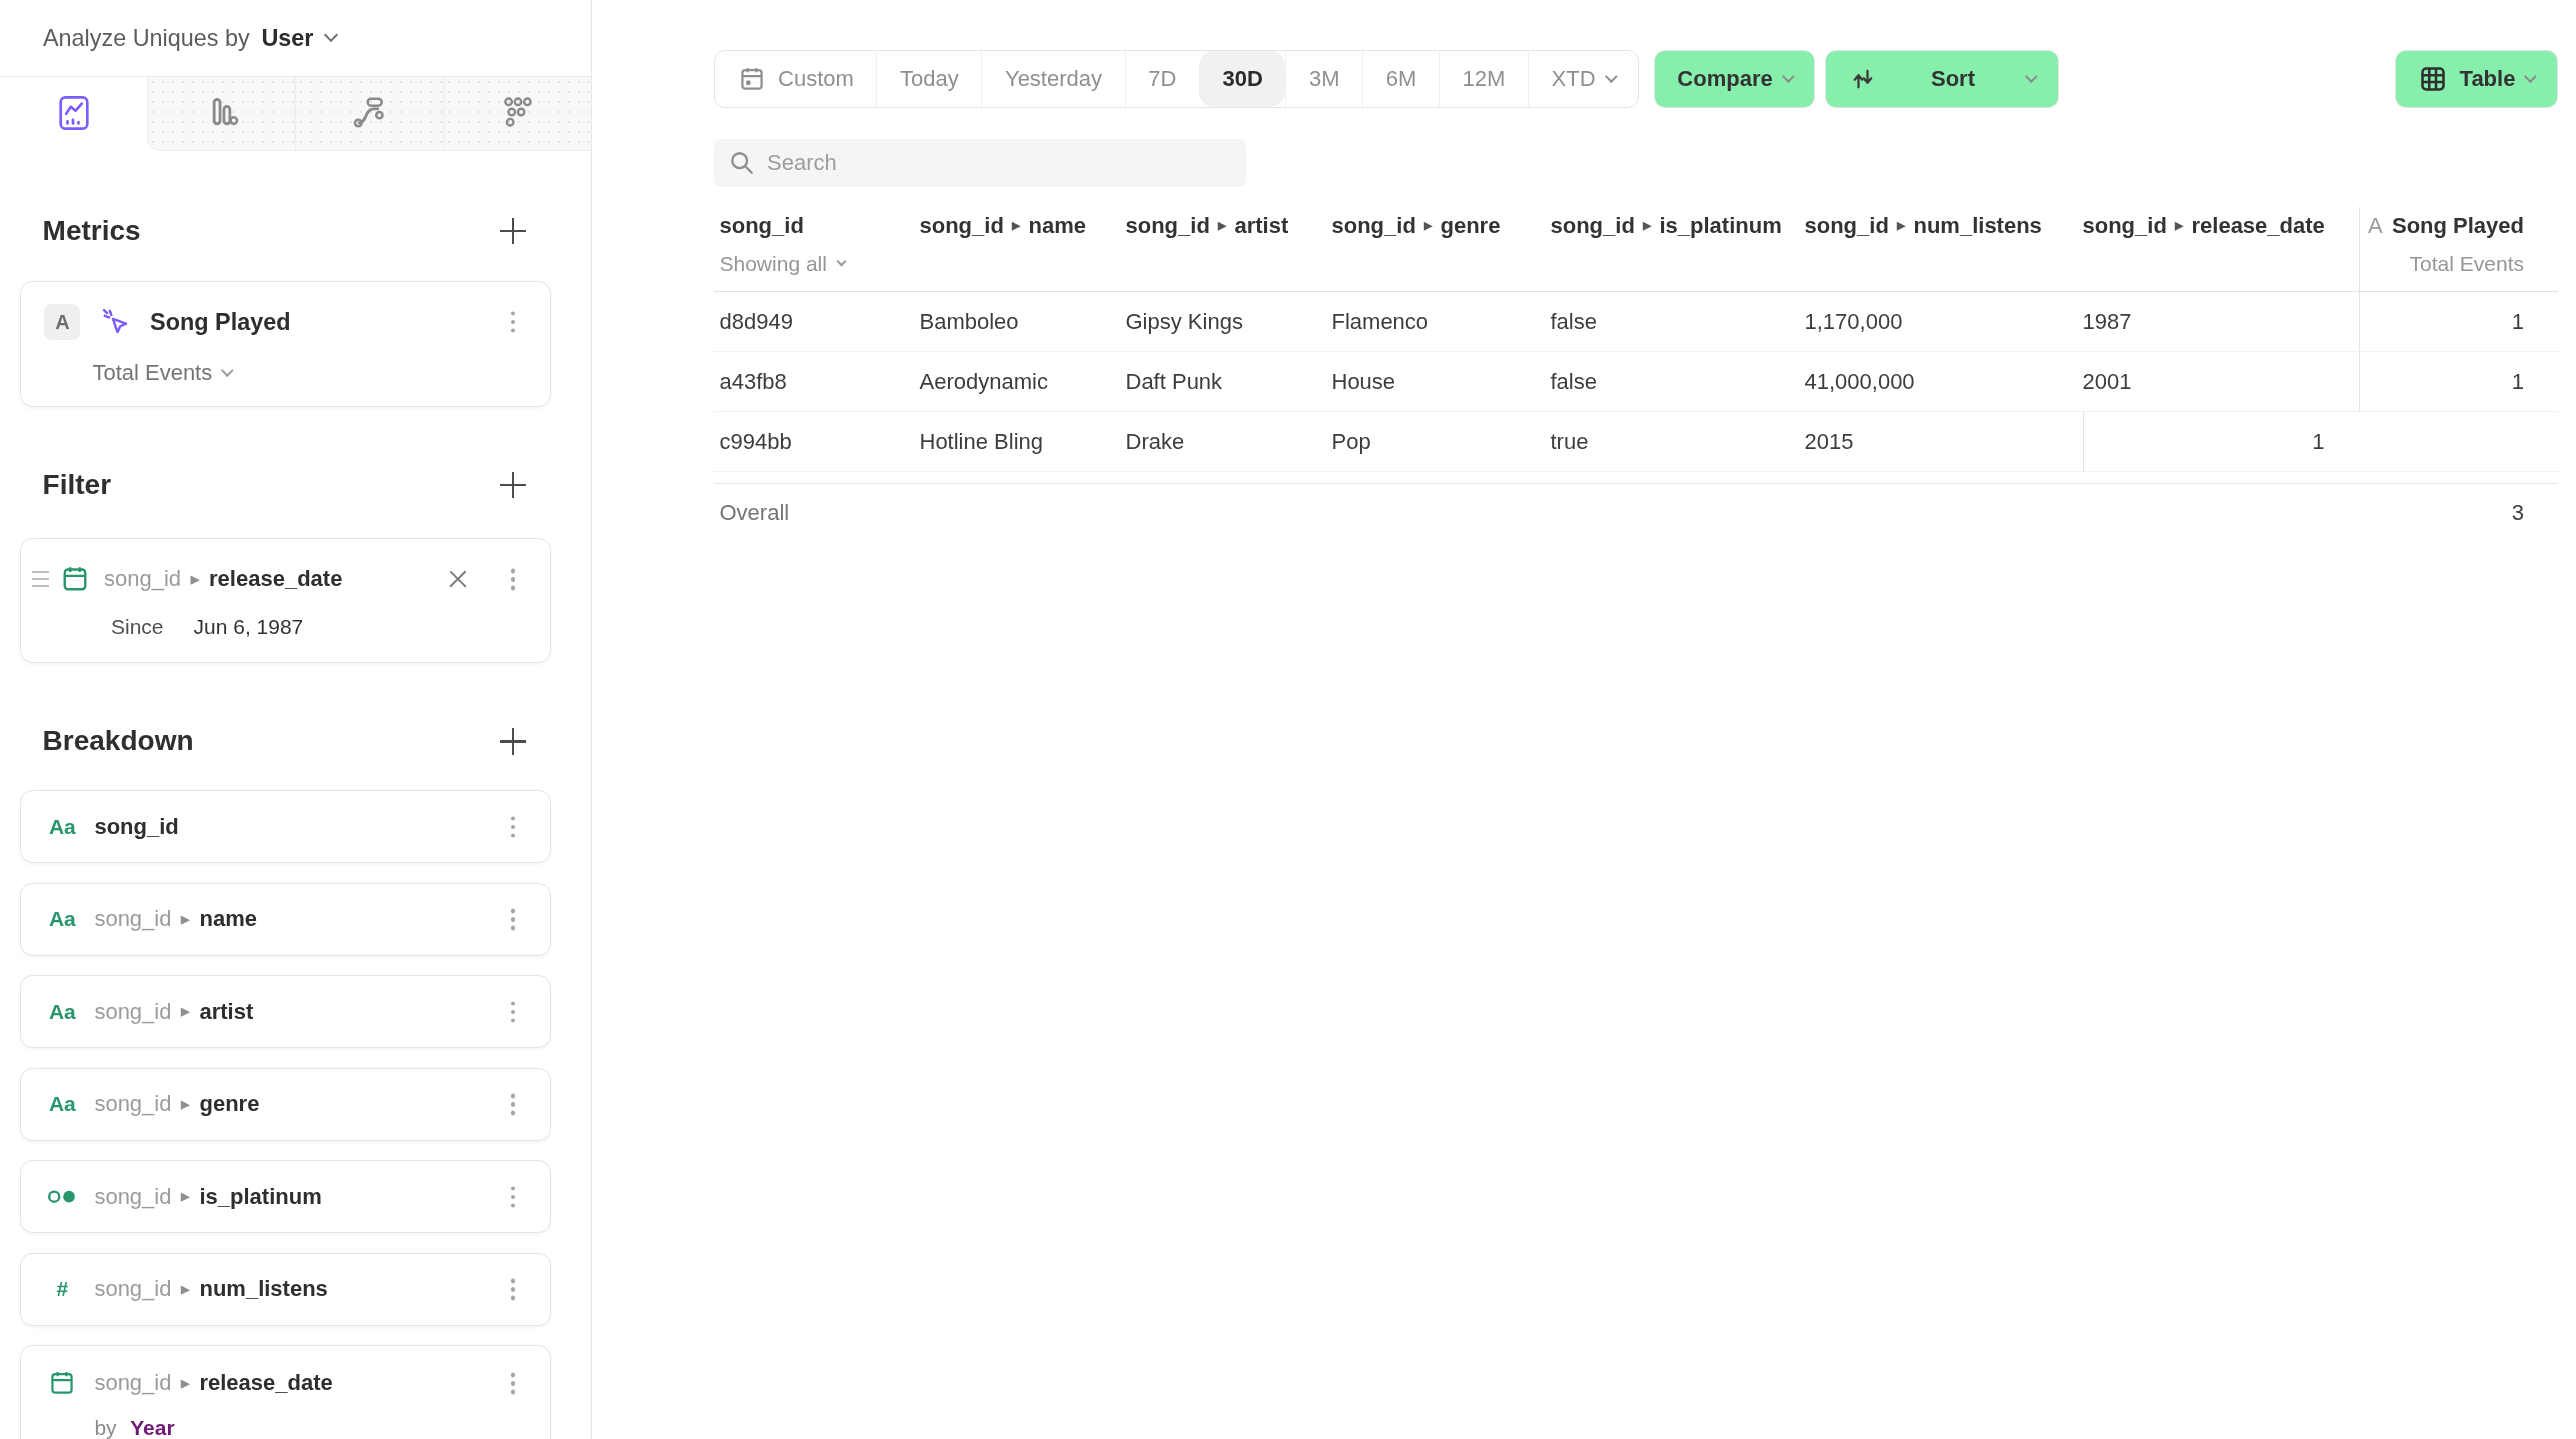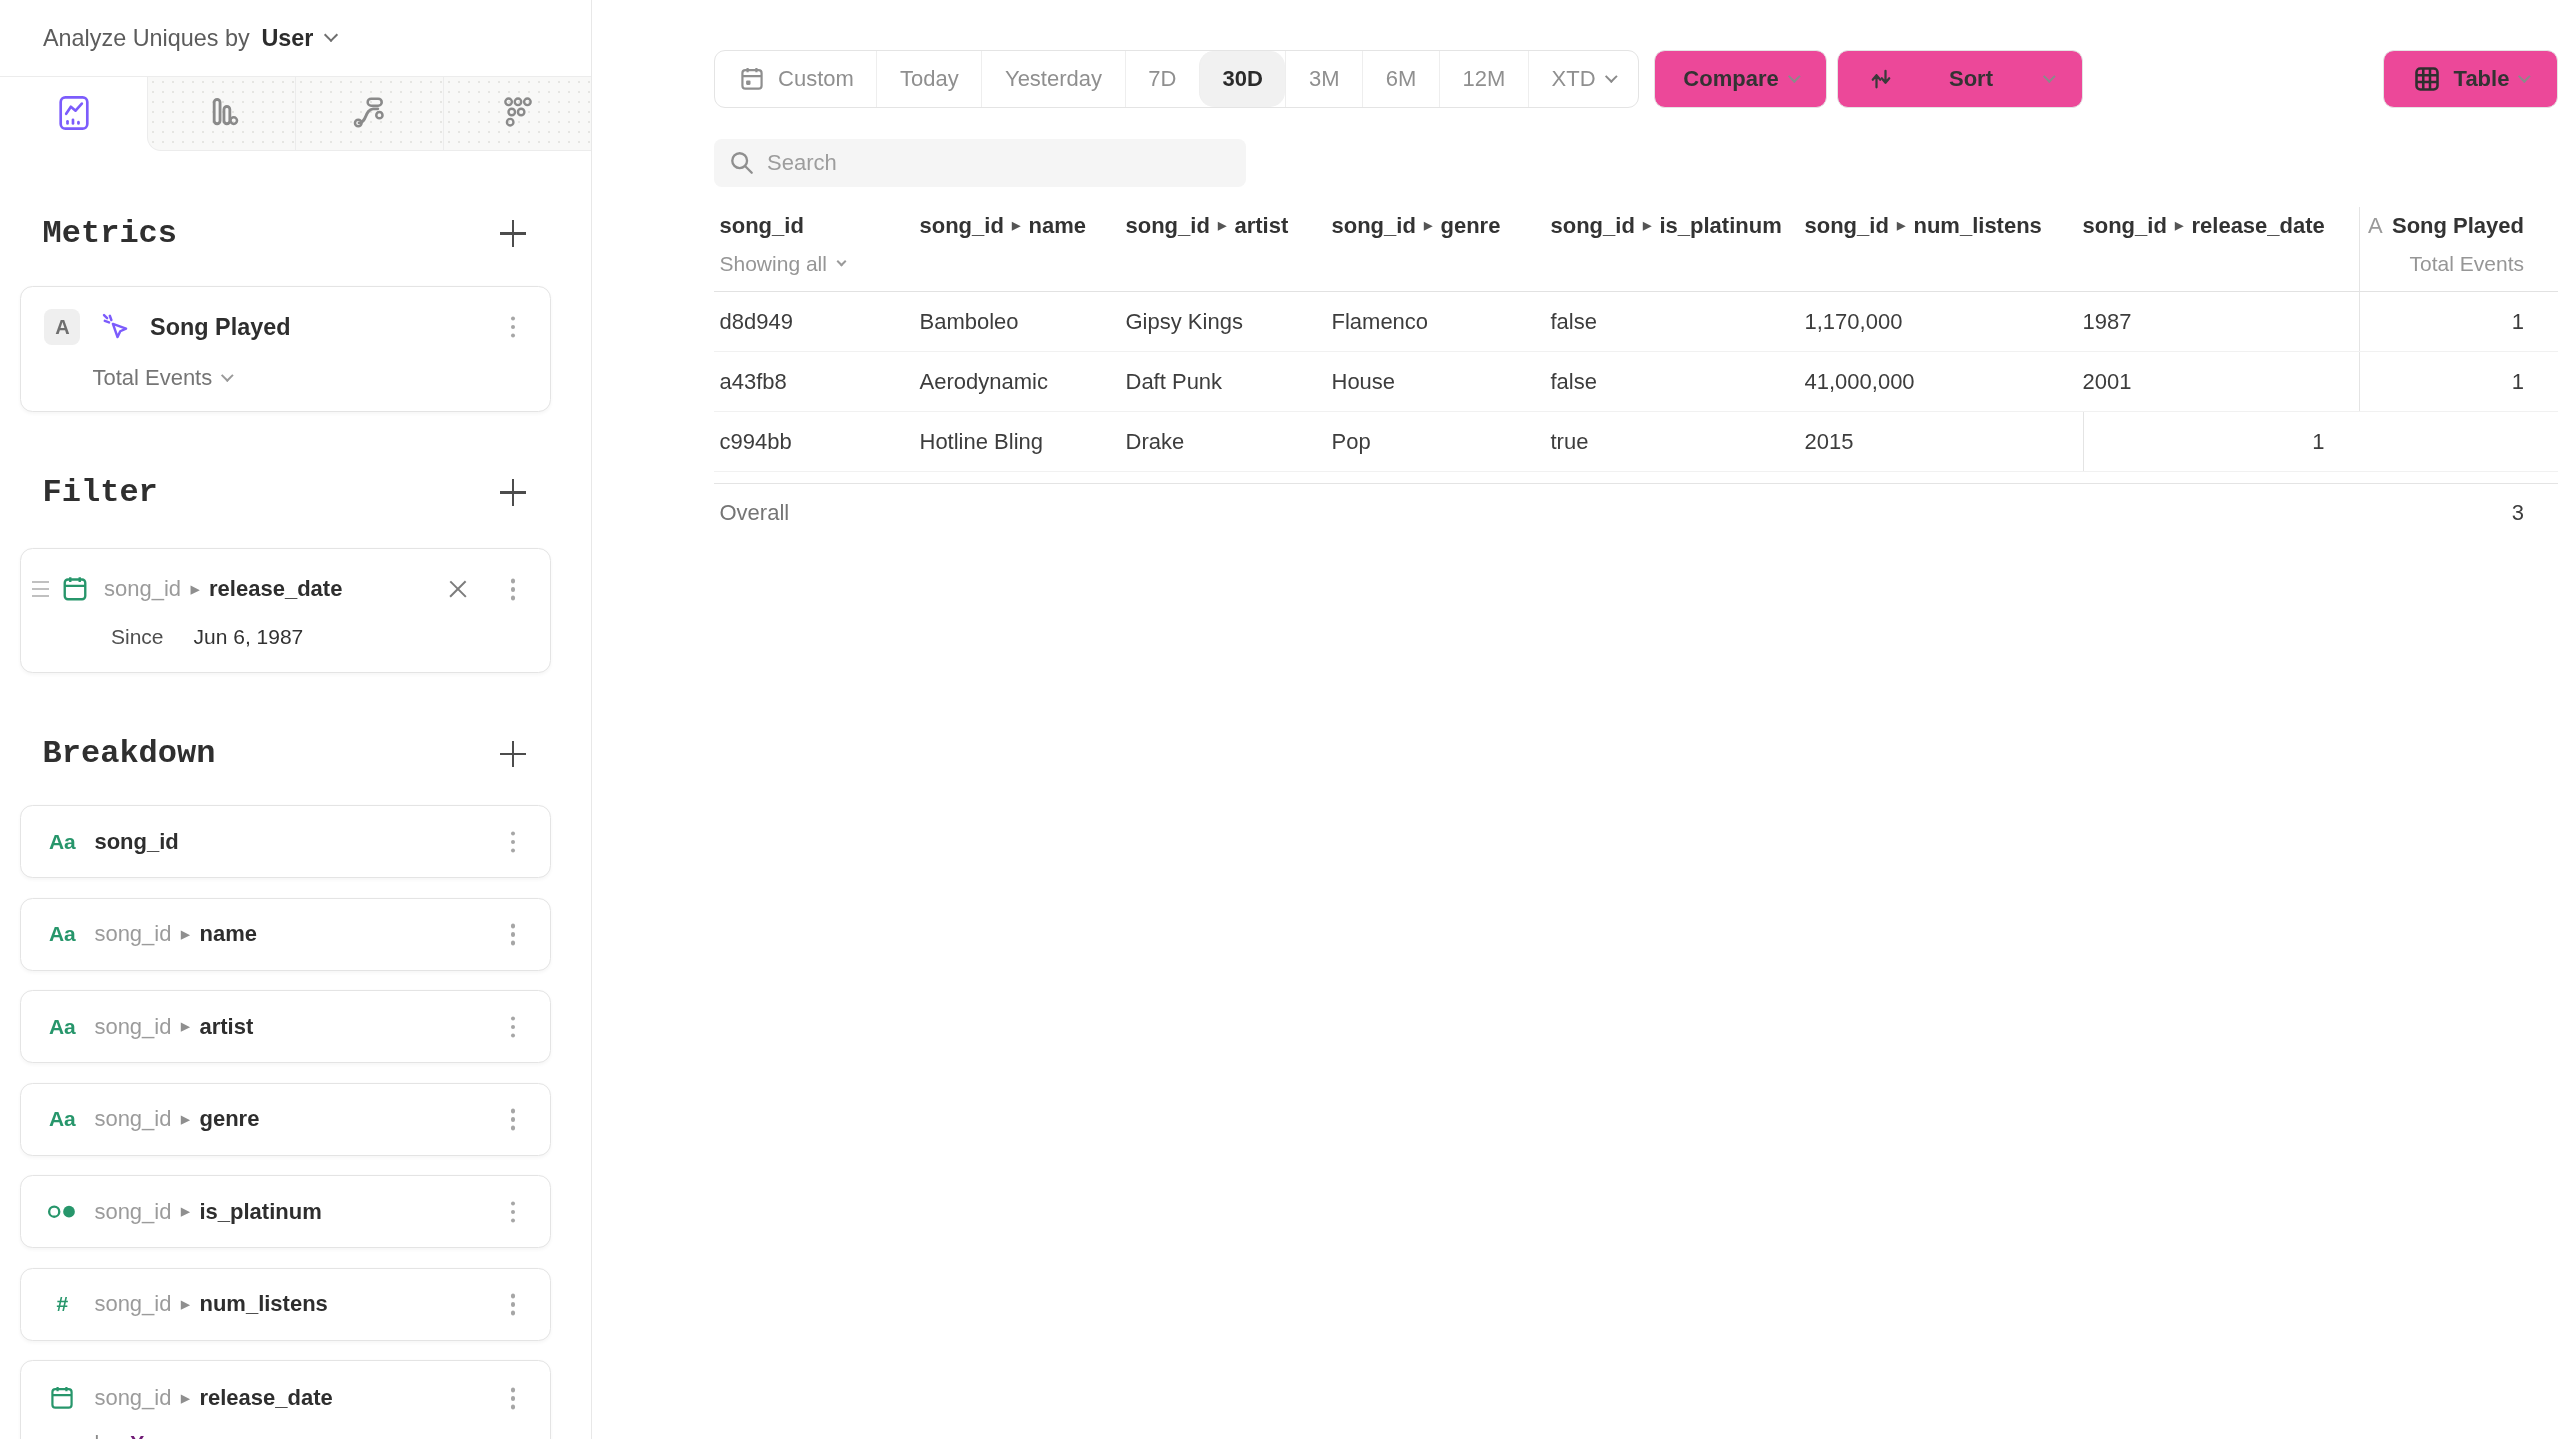--- a/index.html
+++ b/index.html
@@ -26,21 +26,21 @@
   .tabstrip { height:75px; border-top:0.8px solid #ececec; display:flex; flex:none; }
   .tab { flex:1; display:flex; align-items:center; justify-content:center; cursor:pointer; }
   .tab.inactive { background-color:#f8f8f7;
     background-image:radial-gradient(#e5e5e2 1.3px, transparent 1.3px);
     background-size:10px 10px;
     border-left:0.8px solid #ececec; border-bottom:0.8px solid #ececec; }
   .tab.round-bl { border-bottom-left-radius:14px; }
 
   .side-scroll { flex:1; padding:0 40px 23.4px 20px; overflow:hidden; }
   .section-head { display:flex; align-items:center; justify-content:space-between; padding:0 25px 0 22.6px; }
-  .section-head h2 { font-size:32px; font-weight:700; color:#2f2f2f;font-family:Liberation Mono, monospace; }
+  .section-head h2 { font-size:28px; font-weight:700; color:#2f2f2f; }
   .mt-metrics { margin-top:64px; }
   .mt-filter  { margin-top:62px; }
   .mt-break   { margin-top:62px; }
 
   .plus-btn { width:26.5px; height:26.5px; position:relative; cursor:pointer; }
   .plus-btn::before, .plus-btn::after { content:""; position:absolute; background:#4c4c4c; }
   .plus-btn::before { left:0; right:0; top:12px; height:2.3px; }
   .plus-btn::after  { top:0; bottom:0; left:12px; width:2.3px; }
 
   .card { border:0.8px solid #e4e4e4; border-radius:12.5px; background:#fff;
@@ -86,21 +86,21 @@
   
   .main { flex:1; padding:50px 18px 0 122px; display:flex; flex-direction:column; min-width:0; }
   .toolbar { display:flex; align-items:center; flex:none; }
   .seg { display:flex; align-items:stretch; height:58px; border:0.8px solid #e4e4e4; border-radius:11px; background:#fff; overflow:hidden; }
   .seg-btn { display:flex; align-items:center; padding:0 22.6px; font-size:22px; color:#8f8f8f;
     border-left:0.8px solid #eeeeee; white-space:nowrap; cursor:pointer; }
   .seg-btn:first-child { border-left:none; }
   .seg-btn.active { background:#f1f1f1; color:#2b2b2b; font-weight:700;border-radius:15px; }
   .seg-btn .icon { margin-right:12.5px; display:flex; }
   .btn { display:flex; align-items:center; height:58px; border:0.8px solid #e4e4e4; border-radius:11px;
-    background:#ec4899; padding:0 28px; font-size:22px; color:#333333; font-weight:700; cursor:pointer; white-space:nowrap; }
+    background:#86efac; padding:0 22px; font-size:22px; color:#333333; font-weight:700; cursor:pointer; white-space:nowrap; }
   .btn .icon { margin-right:11.7px; display:flex; }
   .ml20 { margin-left:15.6px; } .ml22 { margin-left:10px;gap:41px; }
   .flex-spacer { flex:1; }
 
   .searchbar { margin-top:31px; width:532px; height:48px; background:#f5f5f5; border-radius:7.8px;
     display:flex; align-items:center; padding:0 14px; flex:none; }
   .searchbar input { border:none; background:transparent; outline:none; flex:1; margin-left:11px;
     font-size:22px; color:#333; font-family:inherit; }
   .searchbar input::placeholder { color:#9d9d9d; }
 

